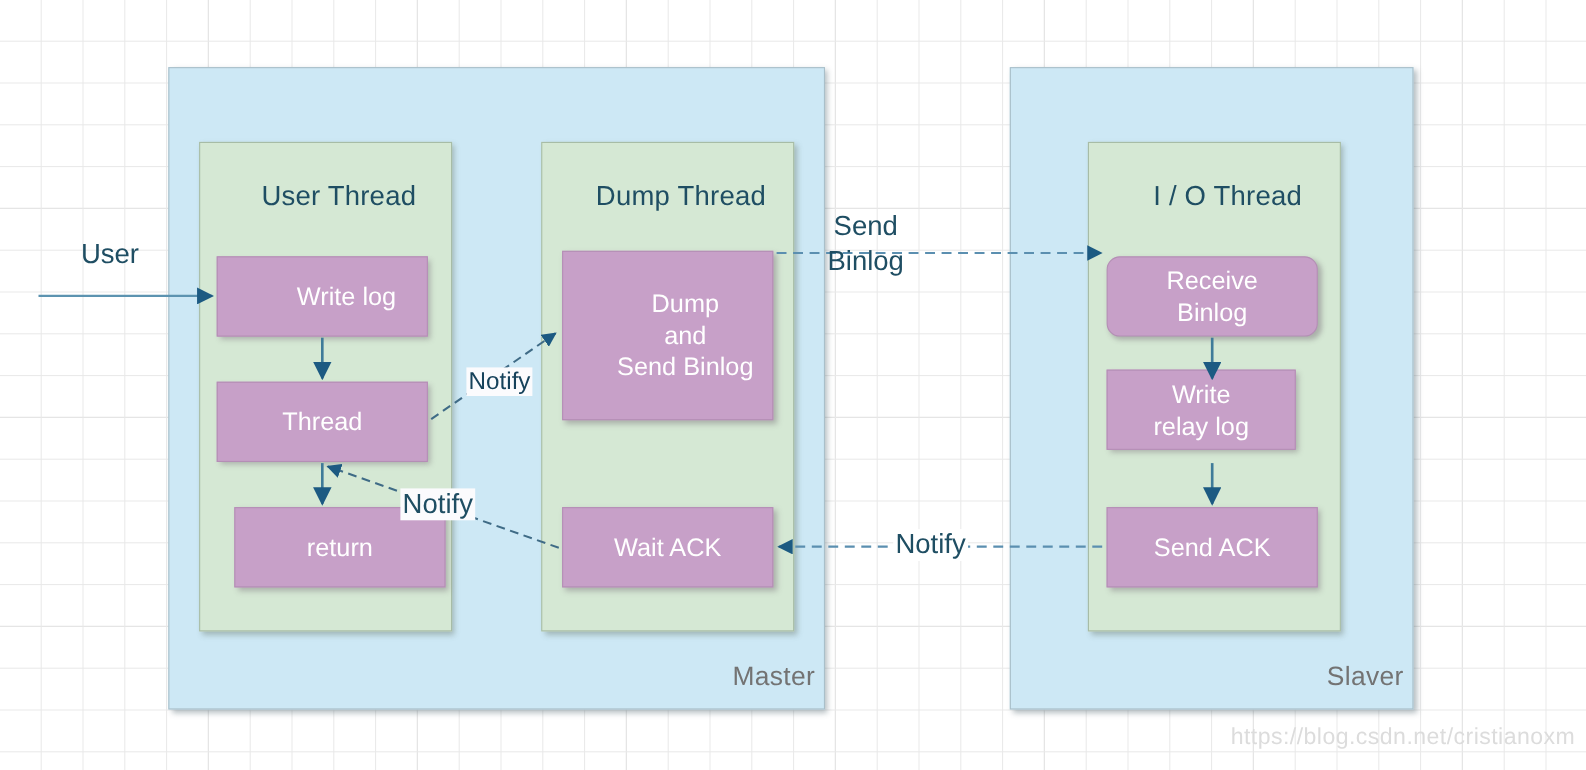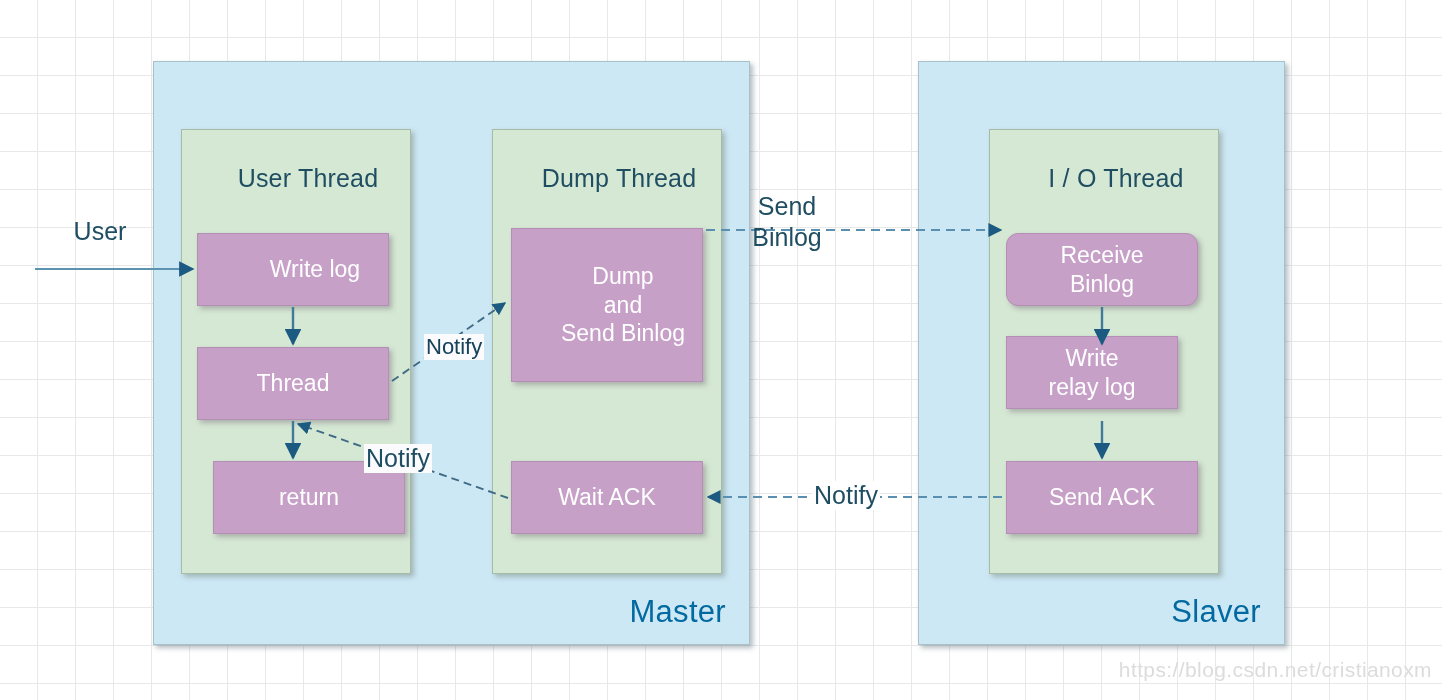--- a/index.html
+++ b/index.html
@@ -31,23 +31,23 @@
   .outer-box {
     position: absolute;
     background: #cde8f5;
     border: 1px solid #a9bfc9;
     box-shadow: 3px 3px 5px rgba(90,110,120,0.45);
     box-sizing: border-box;
   }
   .outer-label {
     position: absolute;
     bottom: 14px;
-    right: 23px;
-    color: #0369a1;
-    font-size: 31px;
+    right: 8px;
+    color: #737373;
+    font-size: 24px;
     letter-spacing: 0.3px;
   }
 
   .thread-box {
     position: absolute;
     background: #d5e8d4;
     border: 1px solid #a7bca6;
     box-shadow: 3px 3px 5px rgba(100,115,100,0.42);
     box-sizing: border-box;
   }

